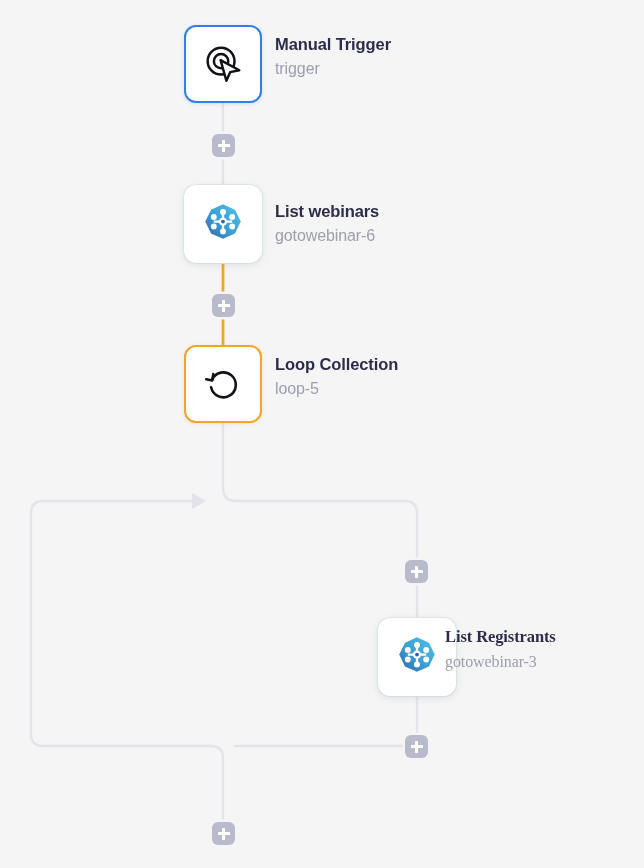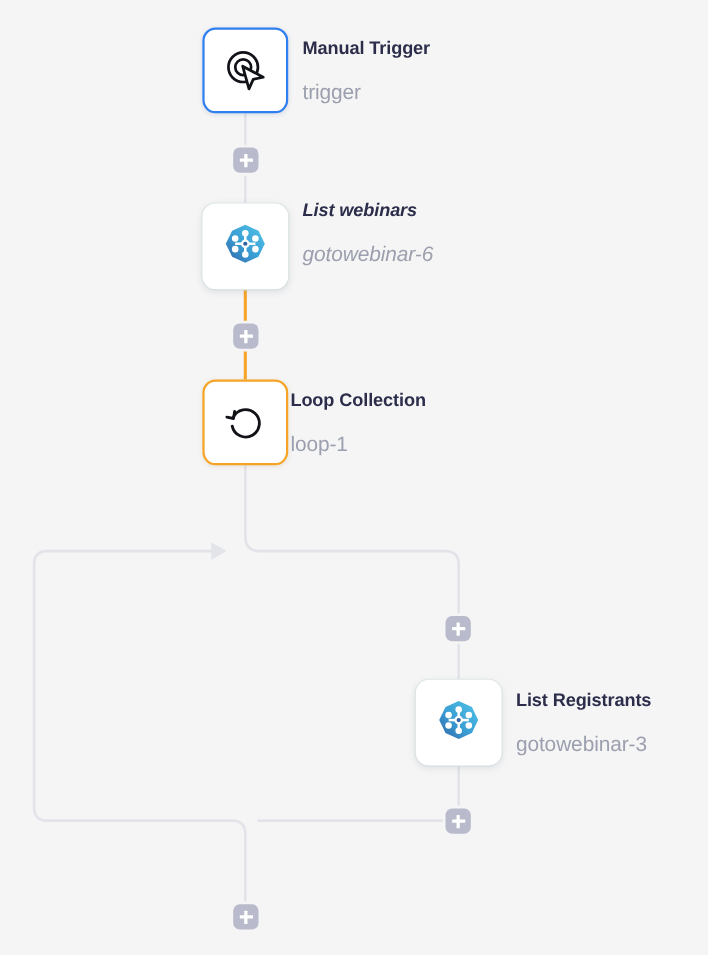--- a/index.html
+++ b/index.html
@@ -74,22 +74,22 @@
   }
   .node-label .title {
     display: block;
     font-size: 16.5px;
     font-weight: 700;
     color: #2b2d4a;
     letter-spacing: -0.1px;
   }
   .node-label .subtitle {
     display: block;
-    margin-top: 20px;
-    font-size: 19px;
+    margin-top: 6px;
+    font-size: 16px;
     font-weight: 400;
     color: #9b9fae;
     letter-spacing: -0.1px;
   }
 
   
   .plus-btn {
     position: absolute;
     width: 23px;
     height: 23px;
@@ -165,36 +165,36 @@
         <circle cx="14.4" cy="26.6" r="3.1"></circle>
         <circle cx="14.4" cy="16.6" r="3.1"></circle>
         <circle cx="24" cy="21.5" r="4.1"></circle>
         <rect x="22.8" y="11.5" width="2.4" height="10"></rect>
         <rect x="22.8" y="21.5" width="2.4" height="10"></rect>
         <rect x="14.4" y="20.3" width="19.2" height="2.4"></rect>
       </g>
       <circle cx="24" cy="21.5" r="2.0" fill="#2f62a8"></circle>
     </svg>
   </div>
-  <div class="node-label" style="left:275px; top:182px;font-style:italic;">
+  <div class="node-label" style="left:275px; top:202px;">
     <span class="title">List webinars</span>
     <span class="subtitle">gotowebinar-6</span>
   </div>
 
   <div class="plus-btn" style="left:212px; top:294px;"></div>
 
   <div class="node loop-node" style="left:184px; top:345px;">
     <svg class="glyph" viewBox="0 0 48 48">
       <path d="M12.5,19.5 A13,13 0 1 1 11.6,27.5" fill="none" stroke="#111318" stroke-width="2.7" stroke-linecap="round"></path>
       <path d="M6.5,19.0 L12.8,20.3 L13.9,13.6" fill="none" stroke="#111318" stroke-width="2.7" stroke-linecap="round" stroke-linejoin="round"></path>
     </svg>
   </div>
-  <div class="node-label" style="left:264px; top:355px;">
+  <div class="node-label" style="left:275px; top:355px;">
     <span class="title">Loop Collection</span>
-    <span class="subtitle">loop-1</span>
+    <span class="subtitle">loop-5</span>
   </div>
 
   <div class="plus-btn" style="left:405px; top:560px;"></div>
 
   <div class="node plain" style="left:378px; top:618px;">
     <svg class="glyph" viewBox="0 0 48 48">
       <defs>
         <linearGradient id="gtwGrad2" x1="1" y1="0" x2="0" y2="1">
           <stop offset="0%" stop-color="#4fc3e8"></stop>
           <stop offset="55%" stop-color="#3b9fd4"></stop>
@@ -210,21 +210,21 @@
         <circle cx="14.4" cy="26.6" r="3.1"></circle>
         <circle cx="14.4" cy="16.6" r="3.1"></circle>
         <circle cx="24" cy="21.5" r="4.1"></circle>
         <rect x="22.8" y="11.5" width="2.4" height="10"></rect>
         <rect x="22.8" y="21.5" width="2.4" height="10"></rect>
         <rect x="14.4" y="20.3" width="19.2" height="2.4"></rect>
       </g>
       <circle cx="24" cy="21.5" r="2.0" fill="#2f62a8"></circle>
     </svg>
   </div>
-  <div class="node-label" style="left:469px; top:628px;">
+  <div class="node-label" style="left:445px; top:628px;font-family:Liberation Serif, serif;">
     <span class="title">List Registrants</span>
     <span class="subtitle">gotowebinar-3</span>
   </div>
 
   <div class="plus-btn" style="left:405px; top:735px;"></div>
 
   <div class="plus-btn" style="left:212px; top:822px;"></div>
 
 </div>
 

